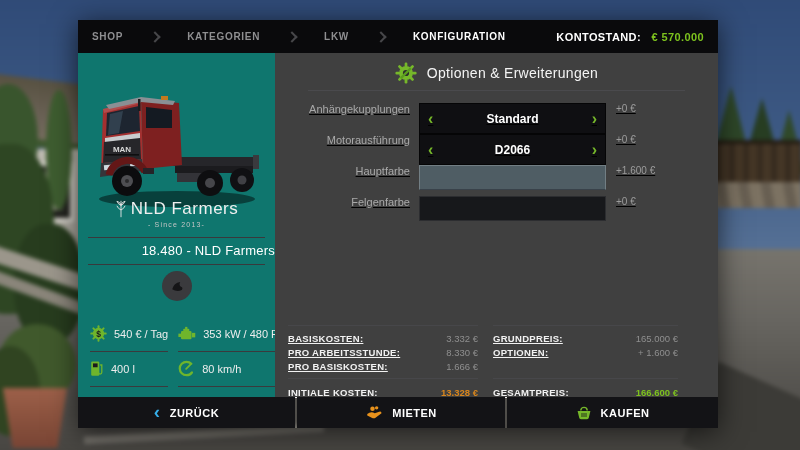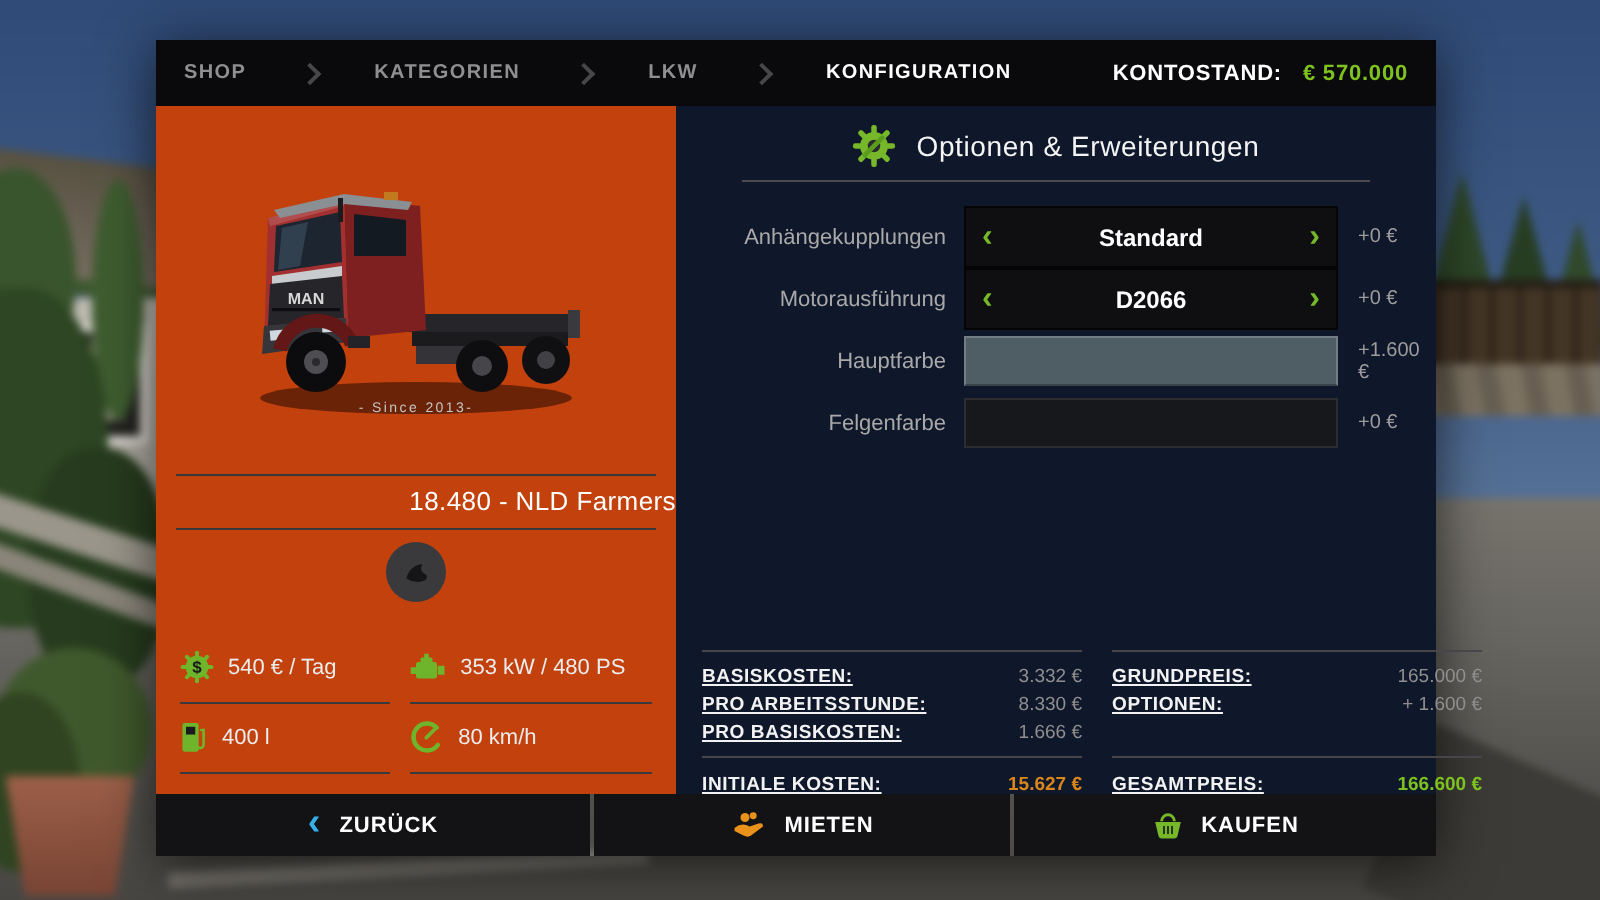--- a/index.html
+++ b/index.html
@@ -46,22 +46,22 @@
   .crumbs{display:flex;align-items:center;gap:27px;font-size:10px;font-weight:bold;letter-spacing:.7px;}
   .crumb{color:#8f8f91;}
   .crumb.active{color:#ffffff;}
   .crumb-sep{width:6px;height:6px;border-top:2px solid #47474a;border-right:2px solid #47474a;
              transform:rotate(45deg);margin:0 1px;}
   .balance{margin-left:auto;font-size:11px;font-weight:bold;letter-spacing:.4px;}
   .balance-label{color:#ffffff;}
   .balance-value{color:#7dc21e;margin-left:7px;}
 
   .body{position:absolute;top:33px;left:0;width:640px;height:344px;display:flex;}
-  .left-panel{width:260px;background:#c2410c;position:relative;flex:none;}
-  .right-panel{flex:1;background:#0f172a;position:relative;}
+  .left-panel{width:197px;background:#0f766e;position:relative;flex:none;}
+  .right-panel{flex:1;background:#404040;position:relative;}
 
   
   .truck{position:absolute;top:16px;left:50%;transform:translateX(-50%);}
   .brand-logo{position:absolute;top:146px;left:0;width:100%;text-align:center;color:#efefef;}
   .logo-main{display:flex;align-items:flex-end;justify-content:center;gap:4px;font-size:17px;letter-spacing:.5px;}
   .logo-sub{font-size:7px;color:#c6c6c6;letter-spacing:1.2px;margin-top:2px;}
   .lp-div{position:absolute;left:10px;right:10px;border-top:1px solid #39393c;}
   .veh-title{position:absolute;top:190px;left:0;width:100%;text-align:right;color:#fff;
              font-weight:normal;font-size:13px;letter-spacing:.2px;}
   .brand-circle{position:absolute;top:218px;left:50%;transform:translateX(-50%);
@@ -70,21 +70,21 @@
   .stats{position:absolute;left:12px;right:12px;bottom:10px;display:grid;
          grid-template-columns:1fr 1.15fr;column-gap:10px;}
   .stat{display:flex;align-items:center;gap:7px;padding:8px 0 9px;
         border-bottom:1px solid #3a3a3d;font-size:11px;color:#ededed;white-space:nowrap;}
 
   
   .rp-header{position:absolute;top:9px;left:0;right:0;display:flex;align-items:center;
              justify-content:center;gap:10px;color:#f4f4f4;font-size:14px;letter-spacing:.3px;}
   .rp-divider{position:absolute;top:37px;left:33px;right:33px;border-top:1px solid #4a4a4d;}
   .options{position:absolute;top:50px;left:0;right:0;}
-  .opt-row{height:31px;display:flex;align-items:center;}
+  .opt-row{height:31px;display:flex;text-decoration:underline;}
   .opt-label{width:135px;text-align:right;color:#a9a9a9;font-size:11px;padding-right:9px;flex:none;}
   .opt-control{width:187px;height:25px;flex:none;box-sizing:border-box;}
   .selector{display:flex;align-items:center;background:#0f0f12;border:1px solid #050506;height:100%;}
   .sel-arrow{color:#76b82a;font-weight:bold;font-size:16px;line-height:1;padding:0 8px;cursor:pointer;}
   .sel-value{flex:1;text-align:center;color:#fff;font-weight:bold;font-size:12px;}
   .swatch{width:100%;height:100%;box-sizing:border-box;}
   .swatch.light{border:1px solid #727e84;border-bottom-color:#39424a;}
   .swatch.dark{border:1px solid #2c2d30;background:#17181b;}
   .opt-price{margin-left:10px;font-size:10px;color:#9c9c9c;}
 
@@ -190,20 +190,30 @@
           <rect x="25" y="96" width="9" height="5" fill="#cfd9df" transform="rotate(-5 29 98)"></rect>
           <rect x="51" y="92" width="9" height="5" fill="#cfd9df" transform="rotate(-4 55 94)"></rect>
           <path d="M30 106 A19 19 0 0 1 66 103" stroke="#641717" stroke-width="7" fill="none"></path>
           <rect x="64" y="99" width="11" height="6" fill="#242428"></rect>
           <circle cx="48" cy="112" r="15" fill="#0c0c0e"></circle>
           <circle cx="48" cy="112" r="6" fill="#4e4e52"></circle>
           <circle cx="48" cy="112" r="2" fill="#2a2a2c"></circle>
         </svg>
 
         <div class="brand-logo">
+          <div class="logo-main">
+            <svg width="12" height="20" viewBox="0 0 12 22" stroke="#e8e8e8" fill="none" stroke-width="1">
+              <path d="M6 2 v18"></path>
+              <path d="M6 7 q-3 -1 -4.5 -4.5 q3.5 0.5 4.5 4.5"></path>
+              <path d="M6 7 q3 -1 4.5 -4.5 q-3.5 0.5 -4.5 4.5"></path>
+              <path d="M6 12 q-3 -1 -4.5 -4.5"></path>
+              <path d="M6 12 q3 -1 4.5 -4.5"></path>
+            </svg>
+            <span>NLD Farmers</span>
+          </div>
           <div class="logo-sub">- Since 2013-</div>
         </div>
 
         <div class="lp-div" style="top:184px"></div>
         <div class="veh-title">18.480 - NLD Farmers</div>
         <div class="lp-div" style="top:211px"></div>
 
         <div class="brand-circle">
           <svg width="16" height="16" viewBox="0 0 20 20">
             <path d="M4 14 q2 -8 10 -9 q-2 4 1 6 q3 1 1 4 q-6 3 -12 -1 z" fill="#151517"></path>
@@ -329,21 +339,21 @@
               <span class="cost-value">8.330 €</span>
             </div>
             <div class="cost-row">
               <span class="cost-label">PRO BASISKOSTEN:</span>
               <span class="cost-value">1.666 €</span>
             </div>
           </div>
           <div class="cost-divider" style="margin-bottom:0"></div>
           <div class="cost-row cost-total">
             <span class="cost-label">INITIALE KOSTEN:</span>
-            <span class="cost-value orange">15.627 €</span>
+            <span class="cost-value orange">13.328 €</span>
           </div>
         </div>
 
         <div class="costs costs-right">
           <div class="cost-divider"></div>
           <div class="cost-rows">
             <div class="cost-row">
               <span class="cost-label">GRUNDPREIS:</span>
               <span class="cost-value">165.000 €</span>
             </div>

